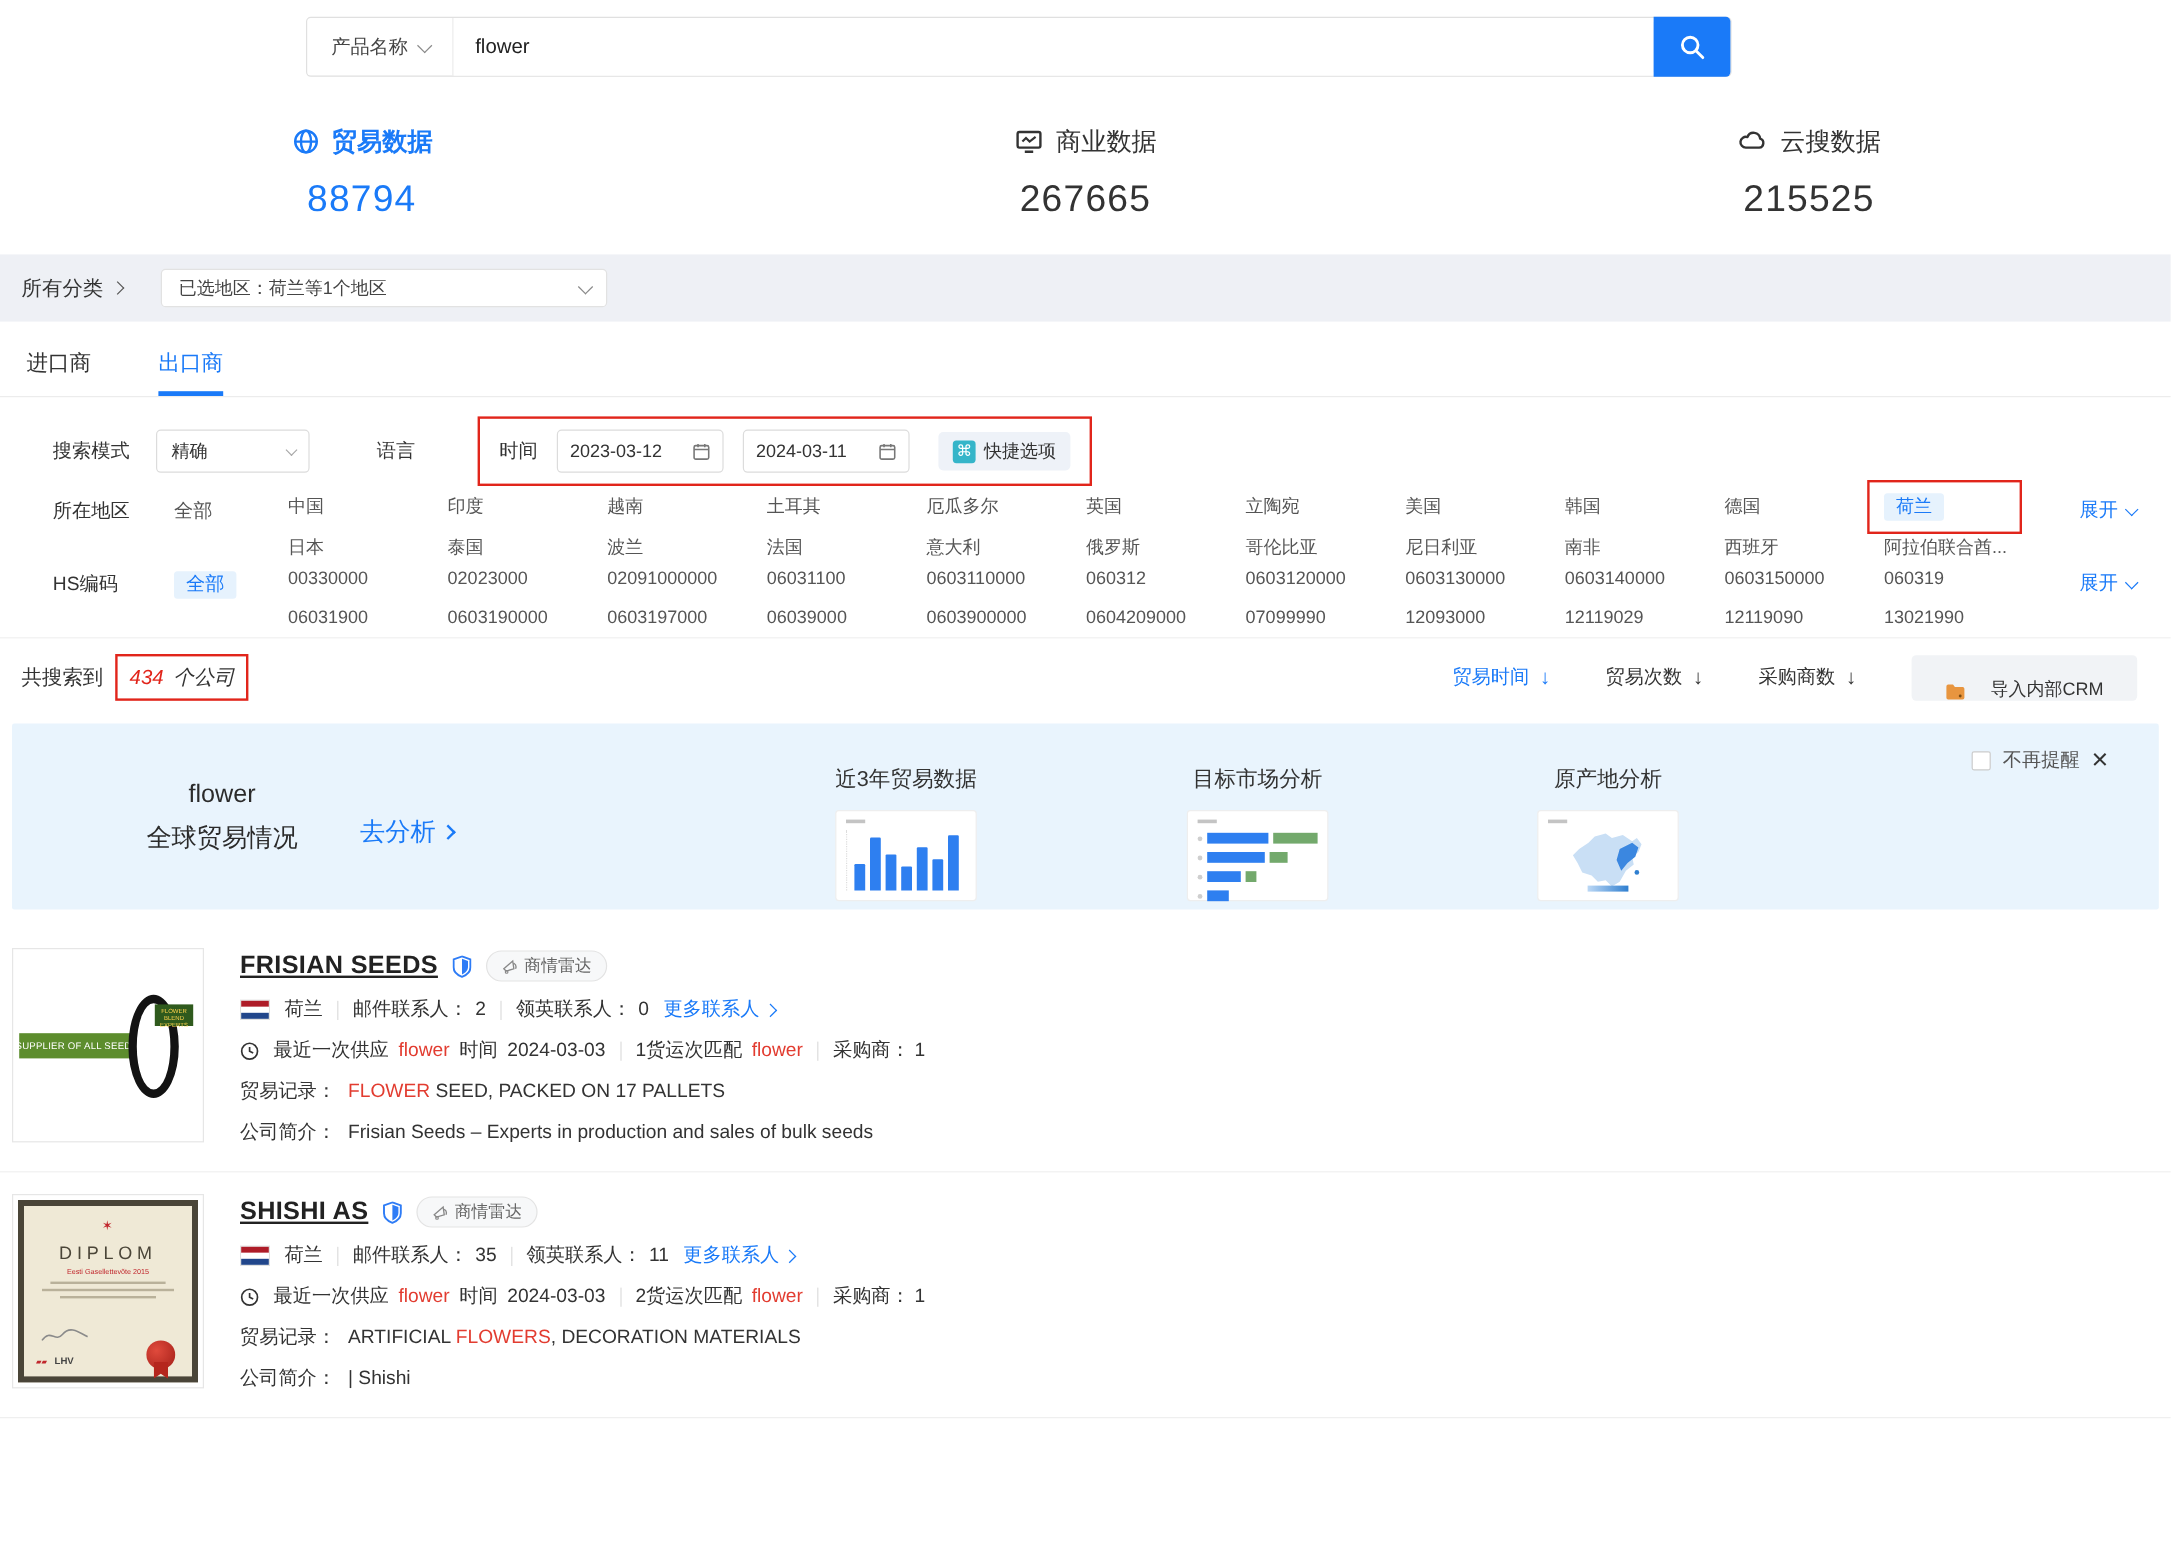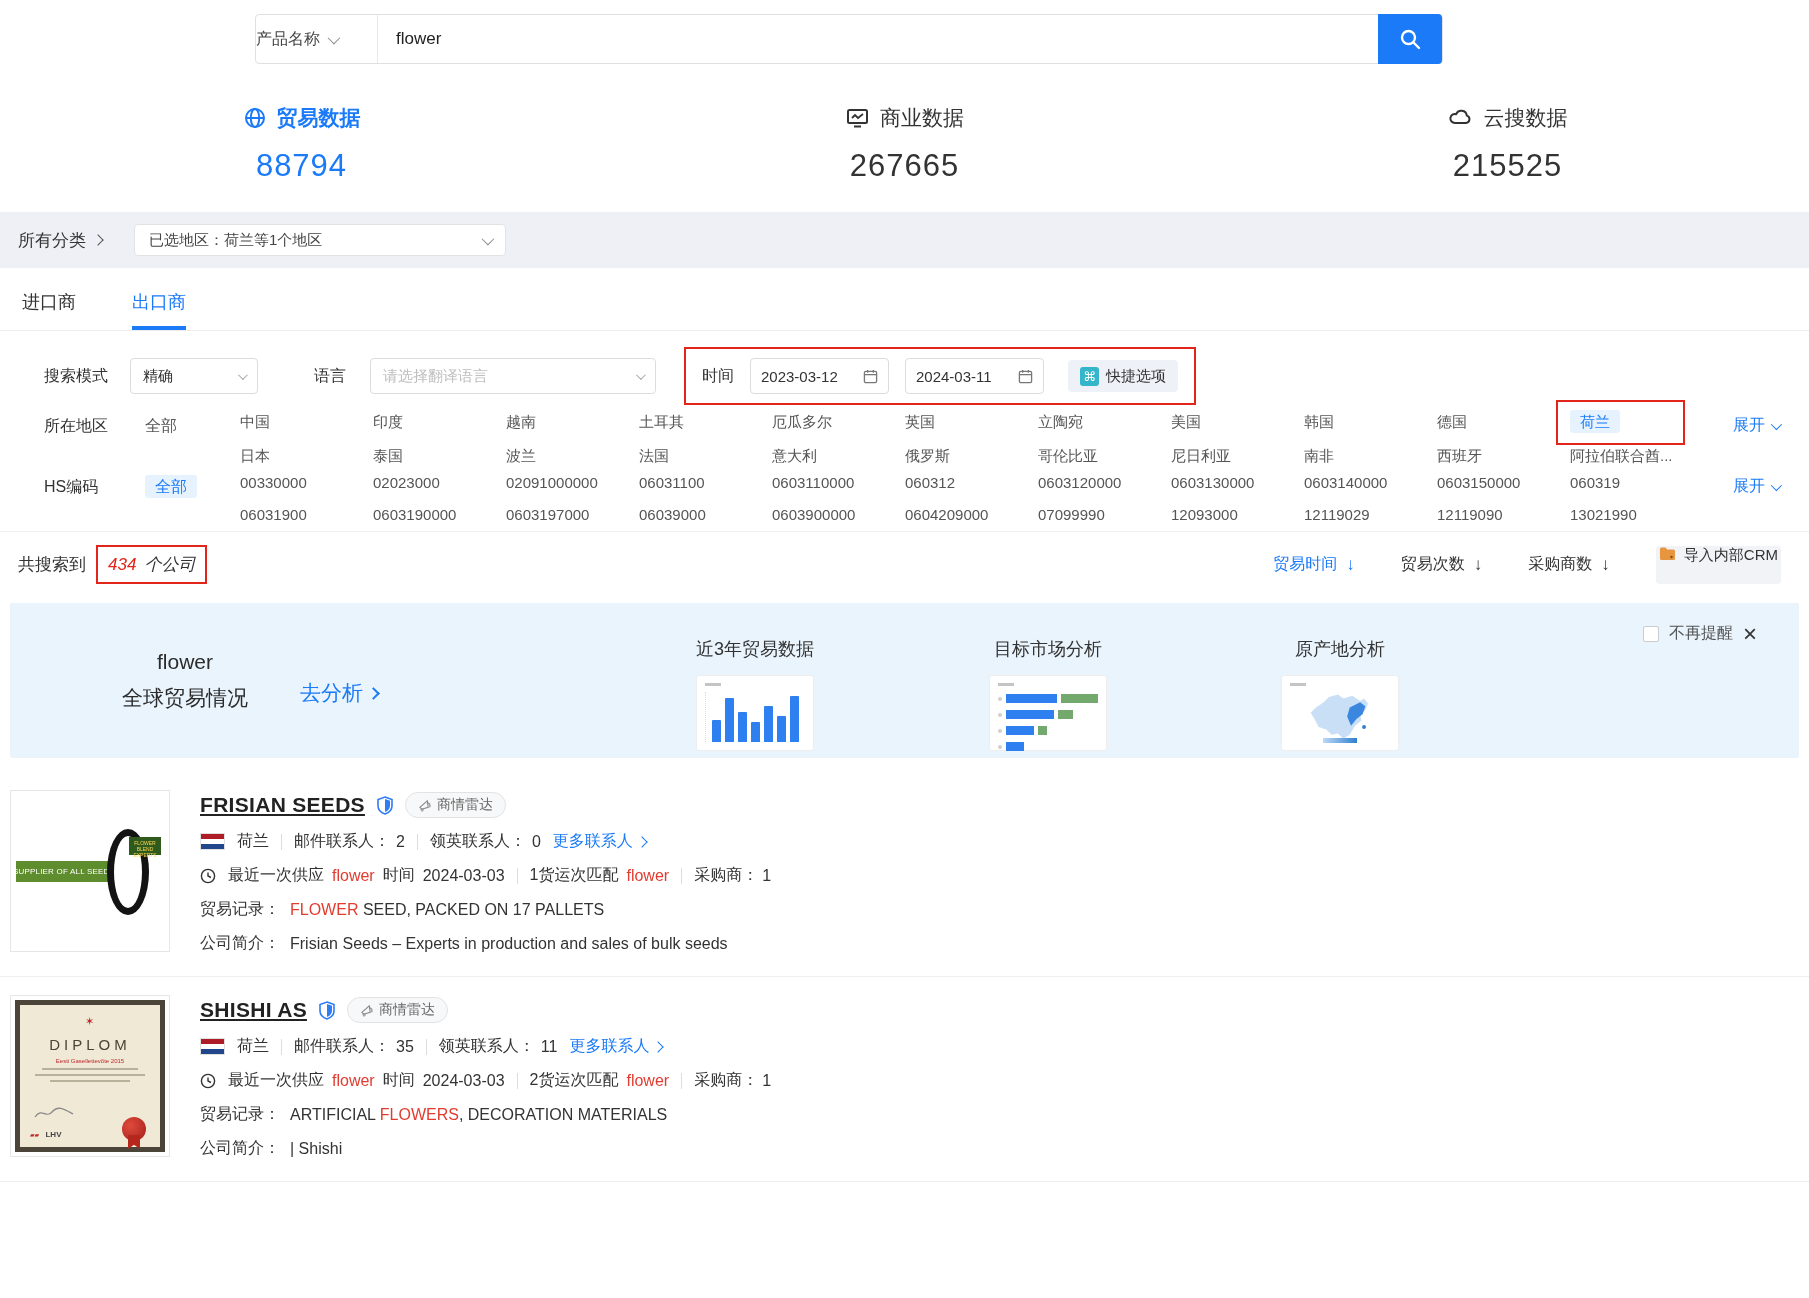--- a/index.html
+++ b/index.html
@@ -7,21 +7,21 @@
     width:1809px; background:#ffffff;
     font-family:"Liberation Sans","DejaVu Sans",sans-serif;
     color:#333; font-size:15px;
   }
   .page { width:1809px; position:relative; }
 
   
   .search-section { padding:14px 0 4px 255px; }
   .search-bar { width:1188px; height:50px; border:1px solid #e0e0e0; border-radius:4px;
     display:flex; align-items:center; background:#fff; }
-  .search-cat { width:122px; height:100%; display:flex; align-items:center; justify-content:flex-start;
+  .search-cat { width:122px; height:100%; display:flex; align-items:center; justify-content:center;
     gap:8px; color:#444; font-size:16px; cursor:pointer; border-right:1px solid #e8e8e8; }
   .chev { width:9px; height:9px; border-right:1.5px solid #8a8a8a; border-bottom:1.5px solid #8a8a8a;
     transform:rotate(45deg) translateY(-2px); display:inline-block; }
   .search-input { flex:1; height:100%; border:none; outline:none; font-size:17px; color:#222;
     padding:0 18px; font-family:inherit; }
   .search-btn { width:64px; height:50px; background:#1a7af8; border:none; border-radius:0 4px 4px 0;
     display:flex; align-items:center; justify-content:center; cursor:pointer; }
 
   
   .stats-row { display:flex; padding:36px 0 28px 0; }
@@ -81,22 +81,22 @@
 
   
   .results-bar { display:flex; align-items:center; padding:0 28px 0 18px; height:66px; border-top:1px solid #f0f0f0; }
   .res-left { display:flex; align-items:center; gap:10px; font-size:17px; color:#333; }
   .count-annot { border:2px solid #e1251b; padding:6px 10px; display:flex; gap:8px; align-items:center;font-style:italic; }
   .count-red { color:#e1251b; }
   .res-right { margin-left:auto; display:flex; align-items:center; gap:46px; }
   .sort-item { display:flex; align-items:center; gap:9px; font-size:16px; color:#333; cursor:pointer; }
   .sort-item .arr { font-size:17px; }
   .sort-item.active { color:#1a7af8; }
-  .crm-btn { height:38px; background:#f1f3f6; border:none; border-radius:4px; display:flex; align-items:flex-start;
-    gap:8px; padding:0 3px; font-size:15px; color:#333; cursor:pointer; font-family:inherit; }
+  .crm-btn { height:38px; background:#f1f3f6; border:none; border-radius:4px; display:flex; align-items:flex-end;
+    gap:21px; padding:0 28px; font-size:15px; color:#333; cursor:pointer; font-family:inherit; }
 
   
   .banner { margin:6px 10px 14px 10px; height:155px; background:#e9f4fd; position:relative; border-radius:2px; }
   .banner-kw { position:absolute; left:70px; top:47px; width:210px; text-align:center; color:#2b2b2b; }
   .banner-kw .kw { font-size:21px; }
   .banner-kw .sub { font-size:21px; margin-top:10px; }
   .go-analyze { position:absolute; left:290px; top:76px; color:#1a7af8; font-size:21px; display:flex; align-items:center; gap:6px; cursor:pointer; }
   .chev-r-blue { width:9px; height:9px; border-right:2px solid #1a7af8; border-top:2px solid #1a7af8; transform:rotate(45deg); }
   .banner-card { position:absolute; top:22px; width:150px; text-align:center; }
   .banner-card .bc-title { font-size:18px; color:#333;margin-top:12px; }
@@ -229,24 +229,20 @@
 
   <div class="filters">
 
     <div class="frow">
       <div class="flabel" style="width:86px;">搜索模式</div>
       <div class="fselect fs-mode">
         <span>精确</span>
         <span class="small-chev"></span>
       </div>
       <div class="lang-label">语言</div>
-      <div class="fselect fs-lang">
-        <span>请选择翻译语言</span>
-        <span class="small-chev"></span>
-      </div>
       <div class="time-annot">
         <span class="time-label">时间</span>
         <div class="date-input">
           <span>2023-03-12</span>
           <svg width="15" height="15" viewBox="0 0 16 16">
             <rect x="1.5" y="2.5" width="13" height="12" rx="1.5" fill="none" stroke="#777" stroke-width="1.4"></rect>
             <line x1="1.5" y1="6" x2="14.5" y2="6" stroke="#777" stroke-width="1.4"></line>
             <line x1="5" y1="1" x2="5" y2="4" stroke="#777" stroke-width="1.4"></line>
             <line x1="11" y1="1" x2="11" y2="4" stroke="#777" stroke-width="1.4"></line>
           </svg>

